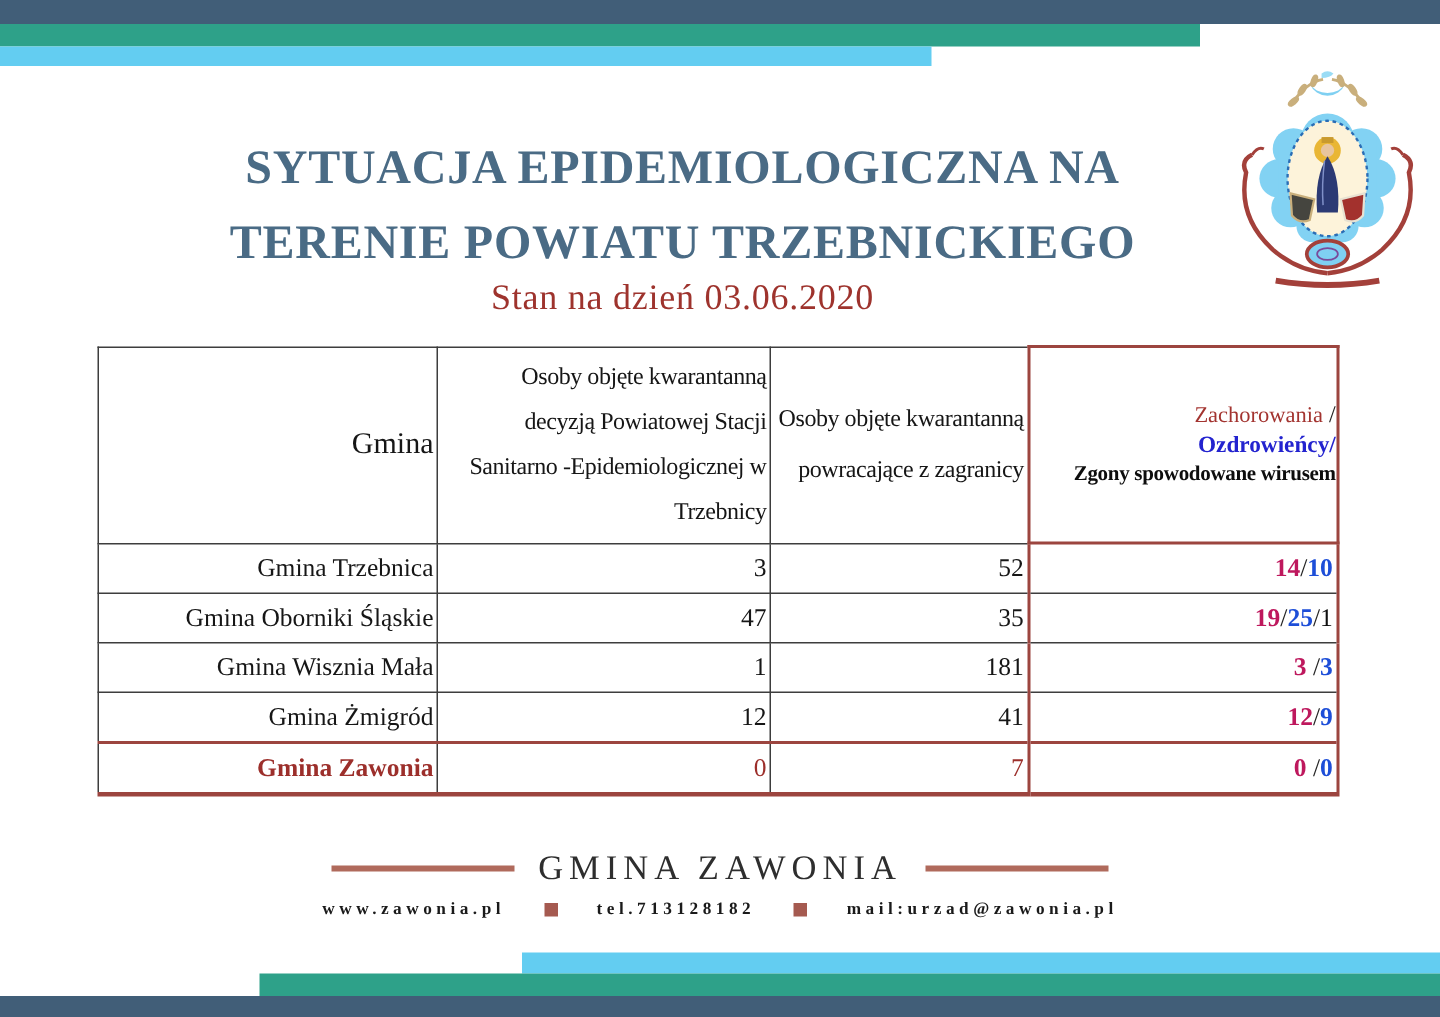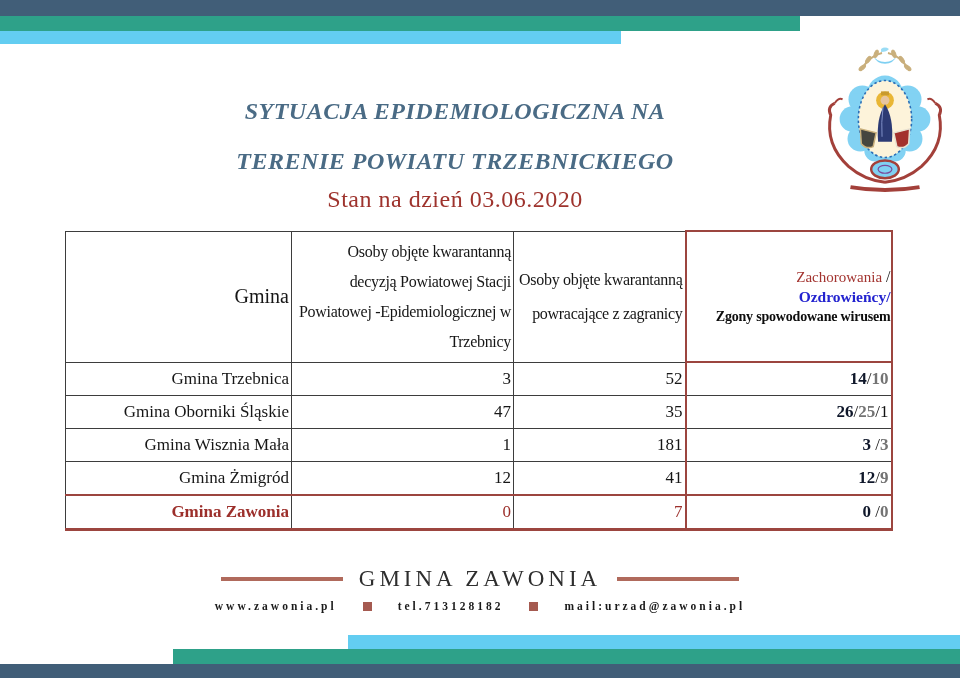--- a/index.html
+++ b/index.html
@@ -11,21 +11,21 @@
   .bar{position:absolute;}
   .bar-top-dark{left:0;top:0;width:960px;height:16px;background:#415e78;}
   .bar-top-teal{left:0;top:16px;width:800px;height:15px;background:#2ea189;}
   .bar-top-light{left:0;top:31px;width:621px;height:13px;background:#63cdf1;}
   .bar-bot-light{left:348px;top:635px;width:612px;height:14px;background:#63cdf1;}
   .bar-bot-teal{left:173px;top:649px;width:787px;height:15px;background:#2ea189;}
   .bar-bot-dark{left:0;top:664px;width:960px;height:14px;background:#415e78;}
 
   
   .title-wrap{position:absolute;left:60px;top:86px;width:790px;text-align:center;color:#4a6b85;}
-  .title-line{font-size:24px;font-weight:700;letter-spacing:.5px;line-height:50px;white-space:nowrap;font-style:italic;}
+  .title-line{font-size:32px;font-weight:700;letter-spacing:.5px;line-height:50px;white-space:nowrap;}
   .subtitle{position:absolute;left:60px;top:186px;width:790px;text-align:center;
     color:#9e332d;font-size:24px;font-weight:400;letter-spacing:.5px;}
 
   
   .crest{position:absolute;left:820px;top:46px;width:130px;height:148px;}
 
   
   .county-table{position:absolute;left:65px;top:230px;border-collapse:collapse;table-layout:fixed;width:826px;}
   .county-table td,.county-table th{border:1px solid #3d3d3d;text-align:right;vertical-align:middle;
     padding:0 2px;font-weight:400;color:#161616;overflow:hidden;}
@@ -38,23 +38,23 @@
   .col4{border-left:2px solid #9c453f !important;border-right:2px solid #9c453f !important;}
   th.col4{border-top:2px solid #9c453f !important;border-bottom:2px solid #9c453f !important;
     font-size:15px;line-height:20px;padding:0;}
   .h4-red{color:#a33430;font-weight:400;font-size:15px;margin-left:43px;}
   .h4-sep{color:#222;font-weight:400;font-size:16px;}
   .h4-blue{color:#2323cf;font-weight:700;font-size:15.5px;}
   .h4-black{color:#0d0d0d;font-weight:700;font-size:14px;letter-spacing:-0.2px;white-space:nowrap;}
   .row-zawonia td{border-top:2px solid #9c453f !important;border-bottom:3px solid #9c453f !important;}
   .row-zawonia .gmina-name{color:#9c2f2b;font-weight:700;}
   .row-zawonia .num{color:#9c2f2b;}
-  .c-red{color:#0f172a;font-weight:700;}
+  .c-red{color:#be185d;font-weight:700;}
   .c-sep{color:#222;font-weight:400;}
-  .c-blue{color:#737373;font-weight:700;}
+  .c-blue{color:#1d4ed8;font-weight:700;}
   .c-dark{color:#111;font-weight:400;}
   .county-table tbody tr:last-child td{border-bottom:3px solid #9c453f;}
 
   
   .footer-title{position:absolute;left:0;top:566px;width:960px;display:flex;align-items:center;justify-content:center;gap:16px;}
   .footer-rule{width:122px;height:4px;background:#b06a5c;}
   .footer-name{font-size:23px;letter-spacing:4px;color:#2e2e2e;white-space:nowrap;}
   .footer-contacts{position:absolute;left:0;top:600px;width:960px;display:flex;align-items:center;justify-content:center;gap:26px;
     font-size:11.5px;font-weight:700;letter-spacing:3px;color:#1a1a1a;}
   .sq{width:9px;height:9px;background:#a55a50;flex:0 0 auto;}
@@ -135,21 +135,21 @@
       <col style="width:222px">
       <col style="width:172px">
       <col style="width:206px">
   </colgroup>
   <thead>
     <tr>
       <th class="hdr-gmina">Gmina</th>
       <th class="hdr-lines">
         <div class="ln">Osoby objęte kwarantanną</div>
         <div class="ln">decyzją Powiatowej Stacji</div>
-        <div class="ln">Powiatowej -Epidemiologicznej w</div>
+        <div class="ln">Sanitarno -Epidemiologicznej w</div>
         <div class="ln">Trzebnicy</div>
       </th>
       <th class="hdr-lines hdr-abroad">
         <div class="ln">Osoby objęte kwarantanną</div>
         <div class="ln">powracające z zagranicy</div>
       </th>
       <th class="col4">
         <div><span class="h4-red">Zachorowania</span><span class="h4-sep"> /</span></div>
         <div class="h4-blue">Ozdrowieńcy/</div>
         <div class="h4-black">Zgony spowodowane wirusem</div>
@@ -160,21 +160,21 @@
     <tr>
       <td class="gmina-name">Gmina Trzebnica</td>
       <td class="num">3</td>
       <td class="num">52</td>
       <td class="col4"><span class="c-red">14</span><span class="c-sep">/</span><span class="c-blue">10</span><span class="c-sep"></span><span class="c-dark"></span></td>
     </tr>
     <tr>
       <td class="gmina-name">Gmina Oborniki Śląskie</td>
       <td class="num">47</td>
       <td class="num">35</td>
-      <td class="col4"><span class="c-red">26</span><span class="c-sep">/</span><span class="c-blue">25</span><span class="c-sep">/</span><span class="c-dark">1</span></td>
+      <td class="col4"><span class="c-red">19</span><span class="c-sep">/</span><span class="c-blue">25</span><span class="c-sep">/</span><span class="c-dark">1</span></td>
     </tr>
     <tr>
       <td class="gmina-name">Gmina Wisznia Mała</td>
       <td class="num">1</td>
       <td class="num">181</td>
       <td class="col4"><span class="c-red">3</span><span class="c-sep"> /</span><span class="c-blue">3</span><span class="c-sep"></span><span class="c-dark"></span></td>
     </tr>
     <tr>
       <td class="gmina-name">Gmina Żmigród</td>
       <td class="num">12</td>

